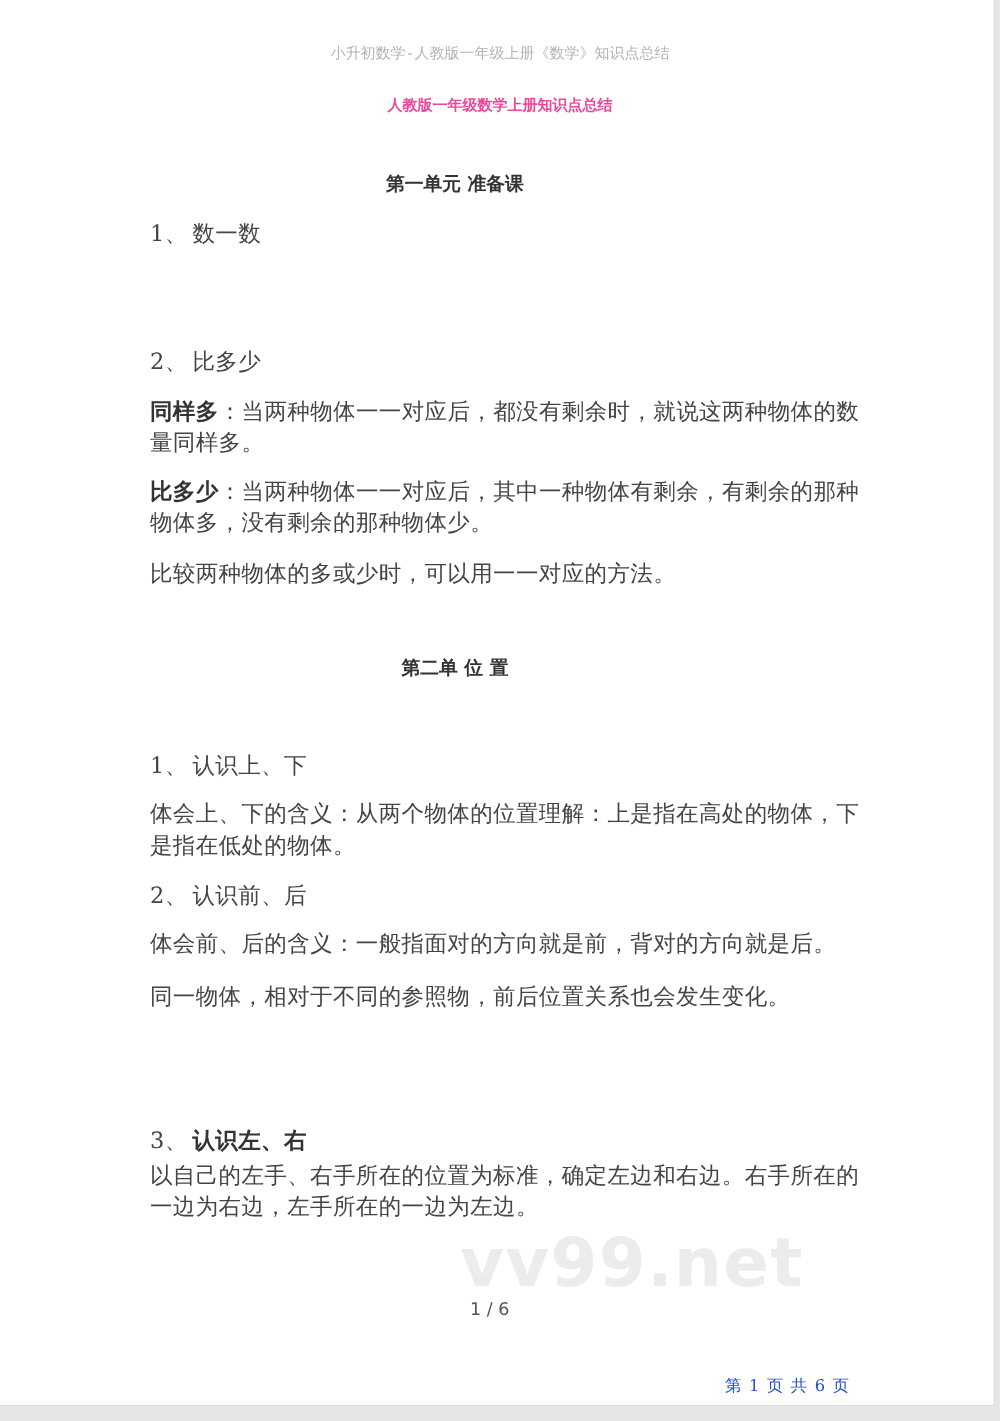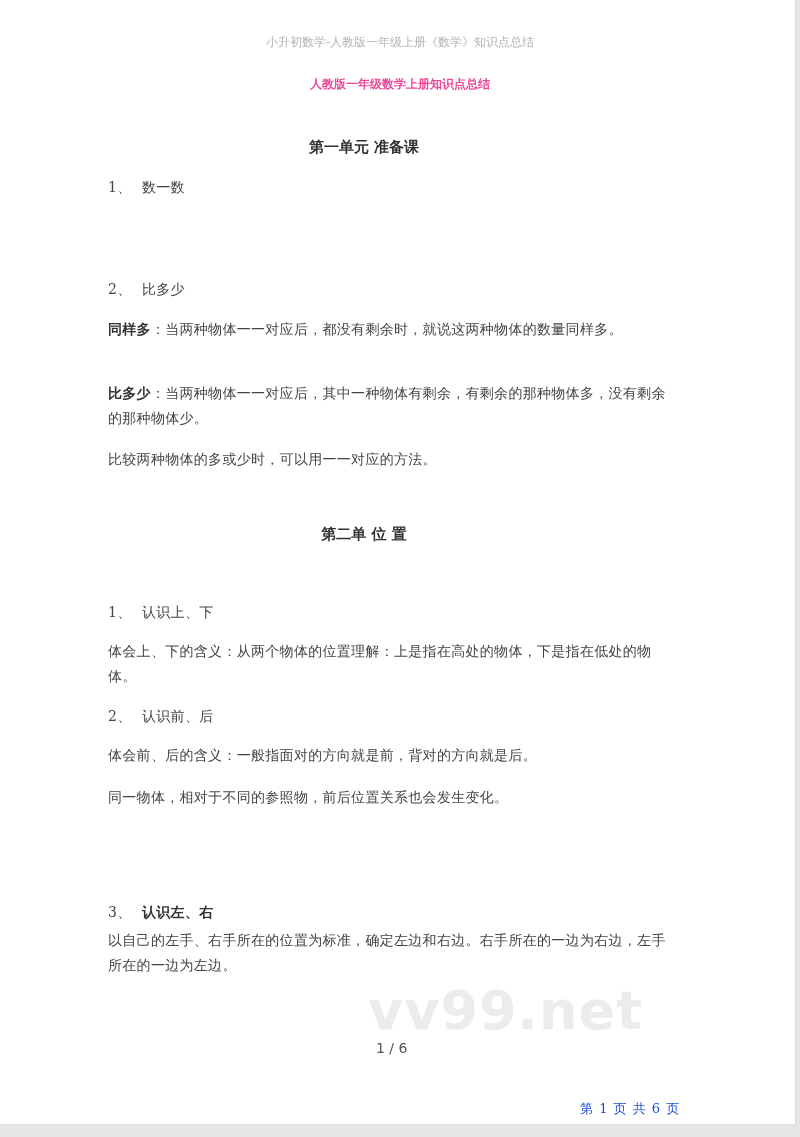--- a/index.html
+++ b/index.html
@@ -13,37 +13,37 @@
     .page {
       position: absolute; left: 0; top: 0;
       width: 795px; height: 1124px;
       background: #ffffff;
       border-right: 1px solid #dcdcdc;
       border-bottom: 1px solid #dcdcdc;
     }
     .running-header {
       position: absolute; top: 34px; left: 0; width: 800px;
       text-align: center;
-      font-family: Liberation Sans, sans-serif;
+      font-family: Liberation Mono, monospace;
       font-size: 12px; color: #b3b3b3;
     }
     .doc-title {
       position: absolute; top: 76px; left: 0; width: 800px;
       text-align: center;
       font-family: "DejaVu Sans", "Liberation Sans", sans-serif;
       font-weight: bold; font-size: 12px; color: #ec4899;
     }
     .unit-heading {
       position: absolute; left: 0; width: 728px; text-align: center;
       font-family: "DejaVu Sans", "Liberation Sans", sans-serif;
       font-weight: bold; font-size: 15px; color: #333;
     }
     .para {
-      position: absolute; left: 108px; width: 570px;
-      font-size: 14px; line-height: 25px; color: #444;
+      position: absolute; left: 120px; width: 570px;
+      font-size: 18px; line-height: 25px; color: #444;
       letter-spacing: 0.3px;
     }
     .para b {
       font-family: "DejaVu Sans", "Liberation Sans", sans-serif;
       color: #333; font-weight: bold;
     }
     .item-num { display: inline-block; width: 34px; }
     .bold-title {
       font-family: "DejaVu Sans", "Liberation Sans", sans-serif;
       font-weight: bold; color: #333;

